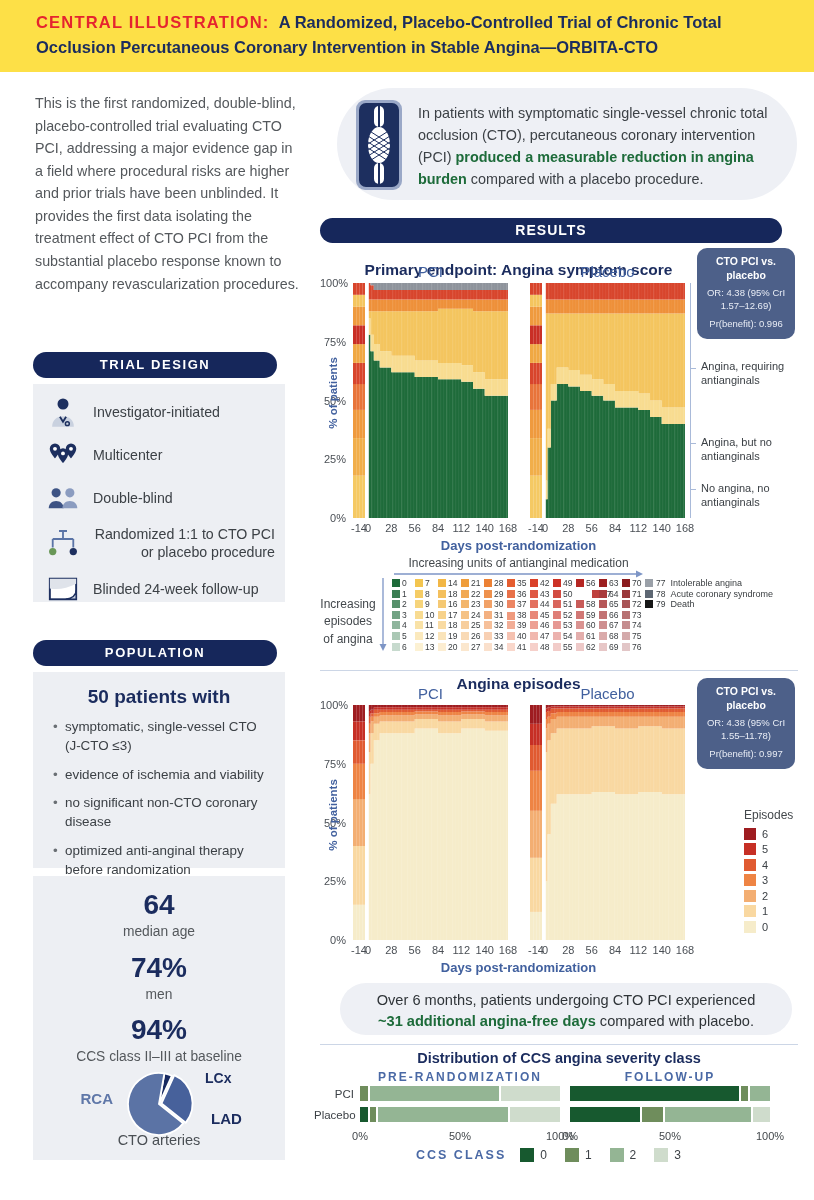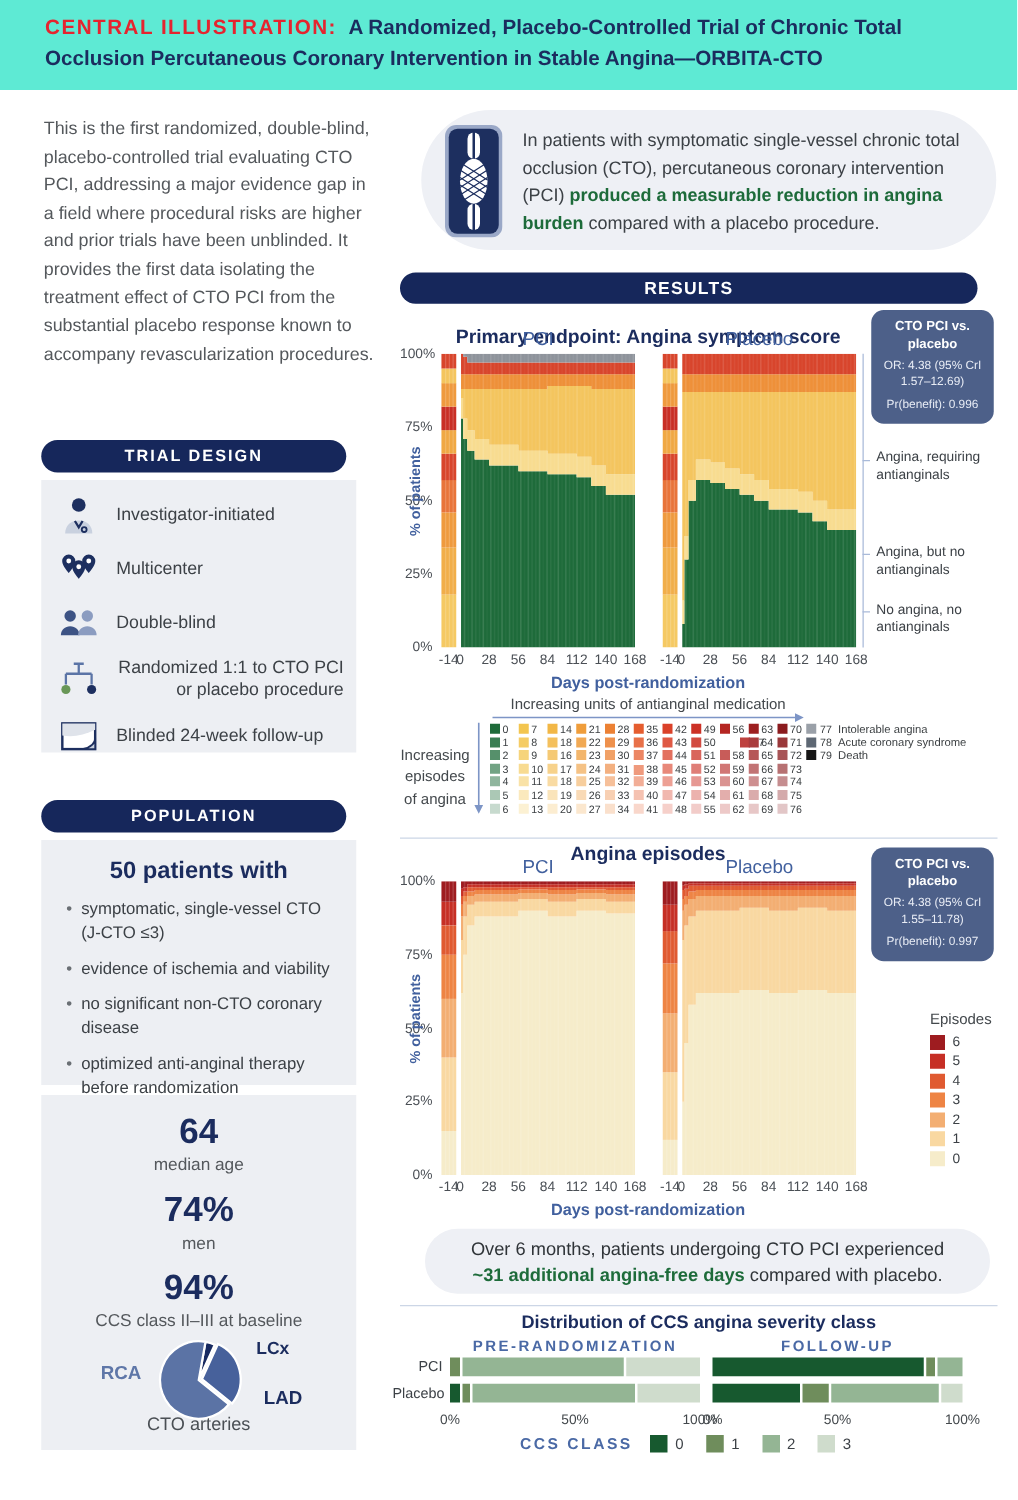--- a/index.html
+++ b/index.html
@@ -1,20 +1,20 @@
 <!DOCTYPE html>
 <html><head>
 <meta charset="utf-8">
 <style>
   html,body{margin:0;padding:0;background:#ffffff;}
   .page{position:relative;width:814px;height:1200px;background:#ffffff;overflow:hidden;
         font-family:"Liberation Sans",sans-serif;color:#3f4448;}
   .abs{position:absolute;}
   
-  .hdr{left:0;top:0;width:814px;height:72px;background:#5eead4;}
+  .hdr{left:0;top:0;width:814px;height:72px;background:#fde047;}
   .hdr-text{left:36px;top:10px;width:760px;font-size:16.5px;line-height:1.5;font-weight:bold;}
   .kicker{color:#e5242f;letter-spacing:1.2px;}
   .hdr-title{color:#1b2c5e;}
   
   .intro{left:35px;top:92px;width:268px;font-size:14.3px;line-height:1.58;color:#54585c;}
   .pill{background:#16275b;color:#fff;border-radius:14px;text-align:center;font-weight:bold;
         font-size:13px;letter-spacing:1.6px;height:26px;line-height:26px;}
   .panel{background:#edeff3;}
   .trow{display:flex;align-items:center;gap:14px;margin-bottom:11px;text-align:right;}
   .trow .ic{width:32px;height:32px;flex:0 0 32px;}

